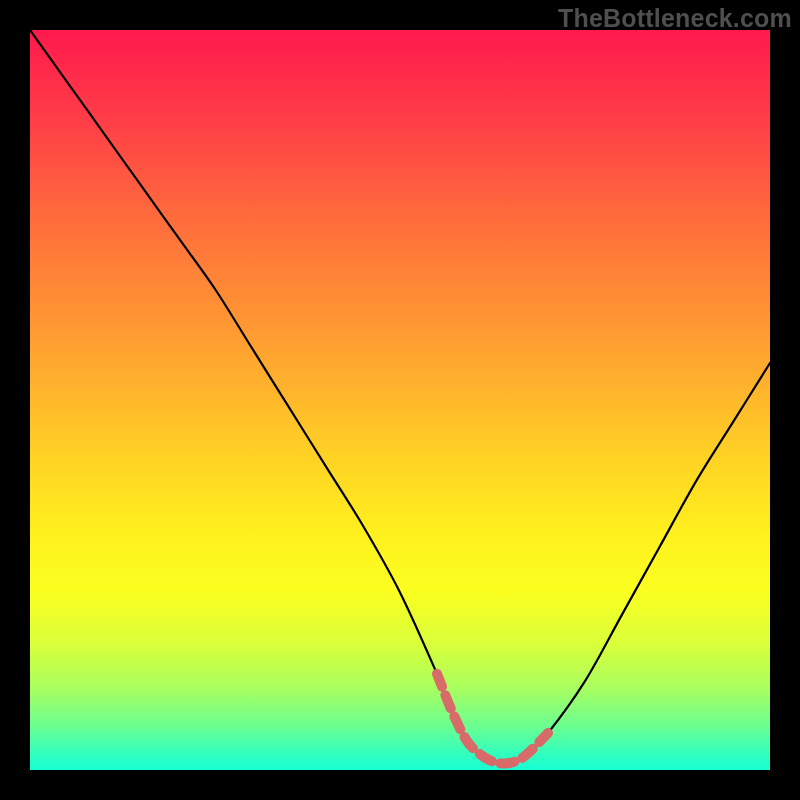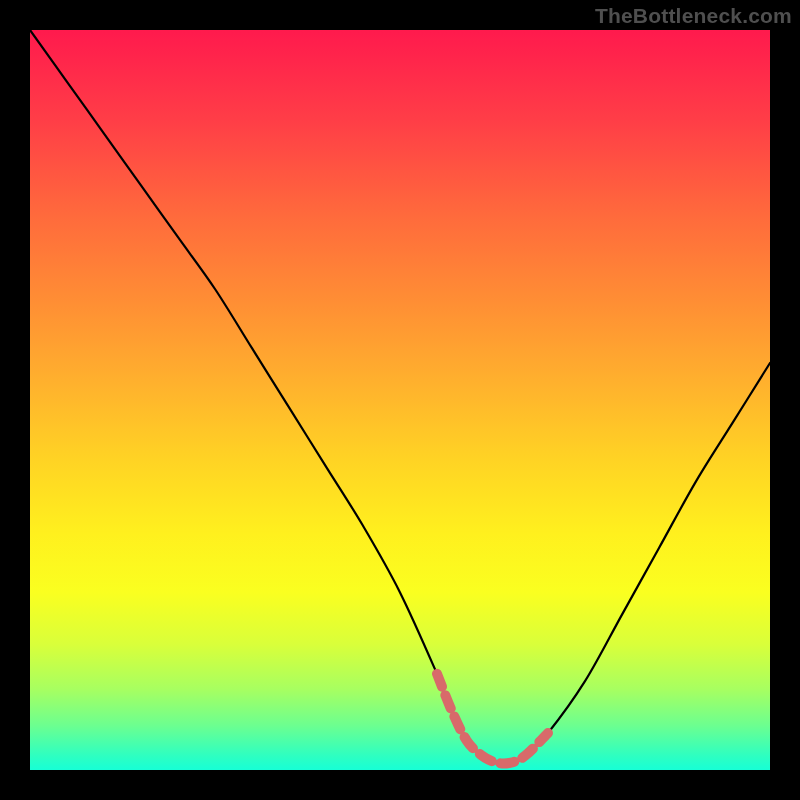--- a/index.html
+++ b/index.html
@@ -40,21 +40,21 @@
       #6cff90 94%,
       #2fffc0 98%,
       #17ffd6 100%
     );
   }
   .watermark {
     position: absolute;
     top: 4px;
     right: 8px;
     color: #4f4f4f;
-    font-size: 21px;
+    font-size: 25px;
     font-weight: 600;
     letter-spacing: 0.2px;
     user-select: none;
     margin-left: 28px;
   }
   svg.curve {
     position: absolute;
     left: 0;
     top: 0;
     width: 740px;

